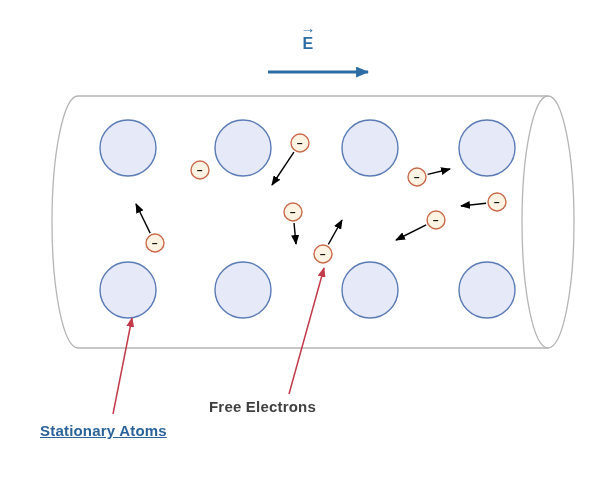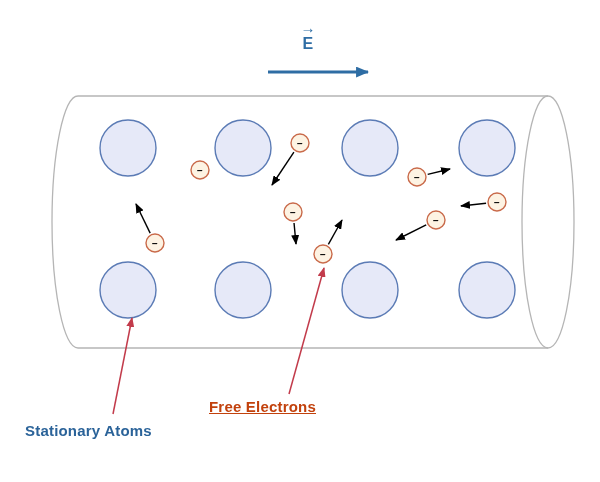--- a/index.html
+++ b/index.html
@@ -5,21 +5,21 @@
   html,body{margin:0;padding:0;background:#ffffff;}
   .stage{
     position:relative;width:600px;height:482px;background:#ffffff;
     overflow:hidden;font-family:"Liberation Sans",sans-serif;
   }
   svg.scene{position:absolute;left:0;top:0;}
   .blue-label{
     position:absolute;font-weight:bold;font-size:15px;
     color:#2b6399;white-space:nowrap;letter-spacing:.2px;
   }
-  .lbl-stationary{left:25px;top:422px;}
+  .lbl-stationary{left:40px;top:422px;text-decoration:underline;}
   .lbl-free{left:209px;top:398px;}
   .lbl-efield{left:286px;top:22px;width:44px;text-align:center;font-size:16px;}
   .lbl-efield .vec{display:block;font-size:15px;line-height:12px;height:13px;}
   .lbl-efield .esym{display:block;line-height:18px;}
 </style>
 </head>
 <body>
 
 <div class="stage">
 
@@ -83,17 +83,17 @@
         <line x1="113" y1="414" x2="132" y2="318" stroke="#c23b4b" stroke-width="1.5" marker-end="url(#mk-red)"></line>
         <line x1="289" y1="394" x2="324" y2="268" stroke="#c23b4b" stroke-width="1.5" marker-end="url(#mk-red)"></line>
       </g>
   </svg>
 
   <div class="blue-label lbl-efield" style="color: rgb(46, 109, 164);">
     <span class="vec">→</span>
     <span class="esym">E</span>
   </div>
 
-  <div class="blue-label lbl-free" style="color: #c2410c; text-decoration: underline;">Free Electrons</div>
+  <div class="blue-label lbl-free" style="color: #404040;">Free Electrons</div>
 
   <div class="blue-label lbl-stationary" style="color: rgb(43, 99, 153);">Stationary Atoms</div>
 
 </div>
 
 </body></html>

